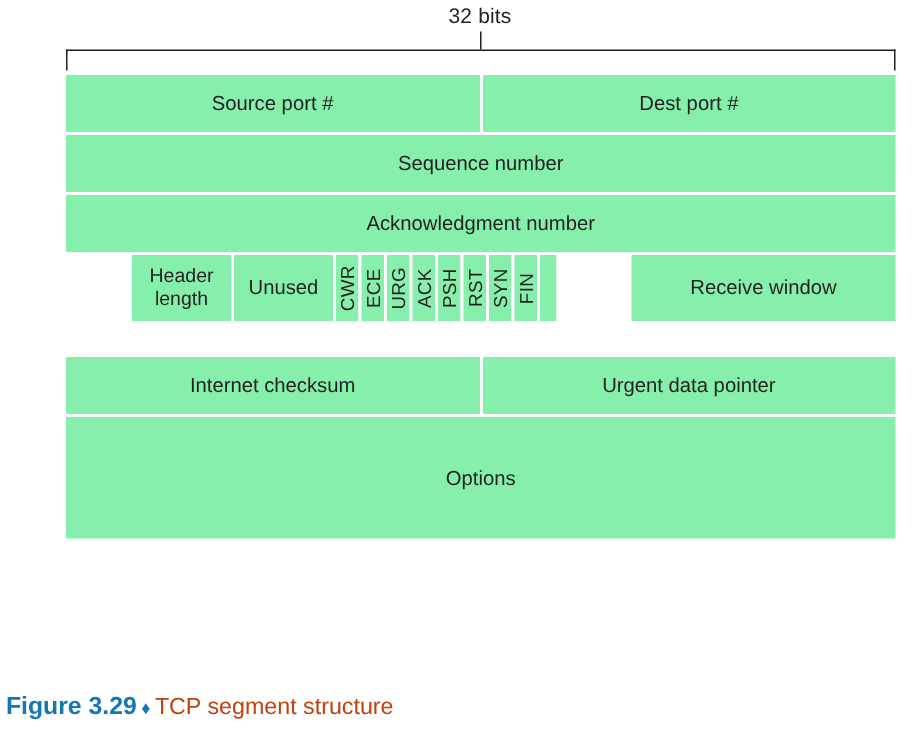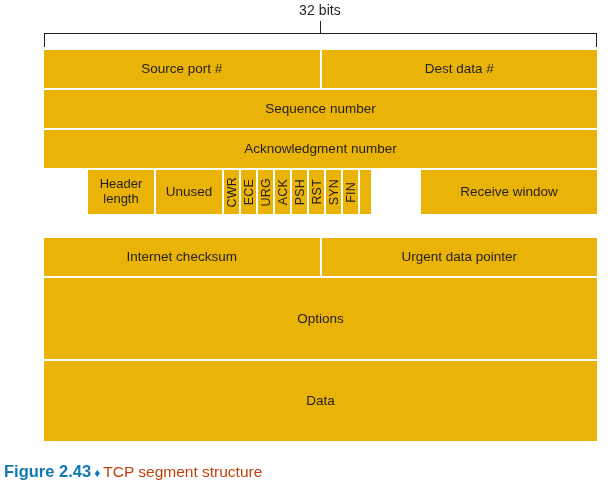--- a/index.html
+++ b/index.html
@@ -63,21 +63,21 @@
   }
 
   .row {
     width: 100%;
     display: flex;
     box-sizing: border-box;
     margin-bottom: 2px;
   }
 
   .cell {
-    background: #eab308;
+    background: #86efac;
     display: flex;
     align-items: center;
     justify-content: center;
     font-size: 13.5px;
     color: #231f20;
     box-sizing: border-box;
     text-align: right;
     line-height: 1.12;
     overflow: hidden;
   }
@@ -159,21 +159,21 @@
 
   <div class="bits-label">32 bits</div>
   <div class="bits-tick"></div>
   <div class="bracket"></div>
 
   <div class="diagram">
 
     <div class="row row-ports">
       <div class="cell half">Source port #</div>
       <div class="gap"></div>
-      <div class="cell half">Dest data #</div>
+      <div class="cell half">Dest port #</div>
     </div>
 
     <div class="row row-seq">
       <div class="cell full">Sequence number</div>
     </div>
 
     <div class="row row-ack">
       <div class="cell full">Acknowledgment number</div>
     </div>
 
@@ -227,23 +227,20 @@
     <div class="row row-cksum">
       <div class="cell half">Internet checksum</div>
       <div class="gap"></div>
       <div class="cell half">Urgent data pointer</div>
     </div>
 
     <div class="row row-options">
       <div class="cell full">Options</div>
     </div>
 
-    <div class="row row-data">
-      <div class="cell full">Data</div>
-    </div>
 
   </div>
 
   <div class="caption">
-    <span class="figno">Figure 2.43</span><span class="diamond">♦</span><span class="captext">TCP segment structure</span>
+    <span class="figno">Figure 3.29</span><span class="diamond">♦</span><span class="captext">TCP segment structure</span>
   </div>
 
 </div>
 
 </body></html>

